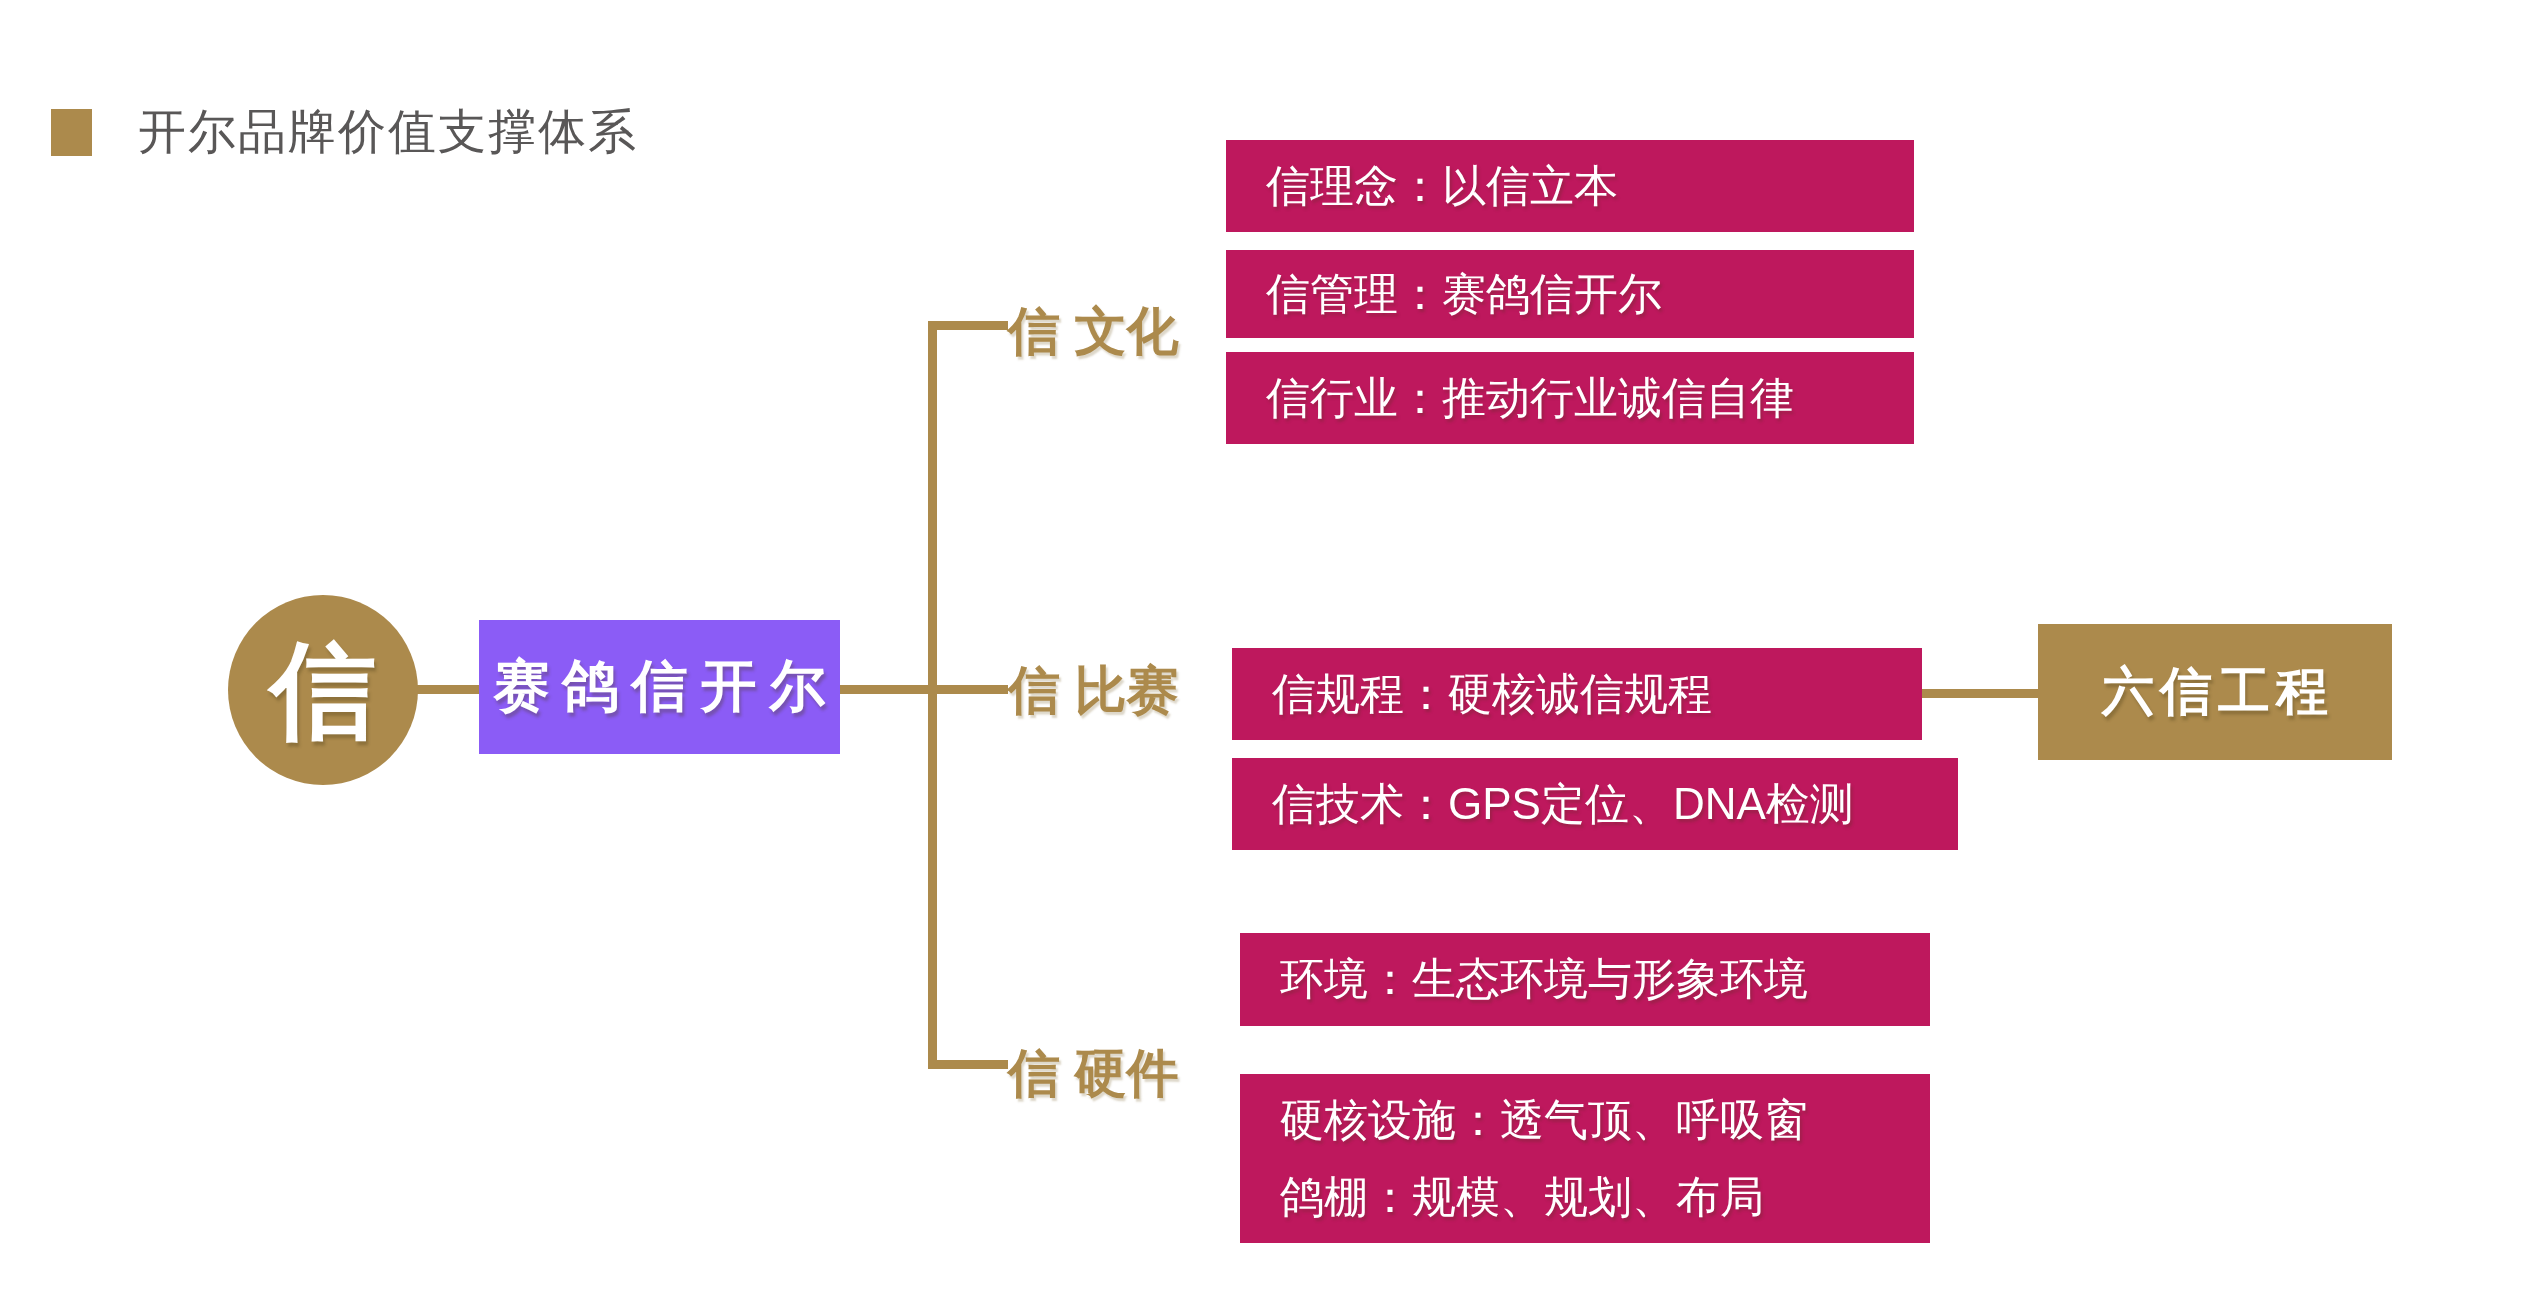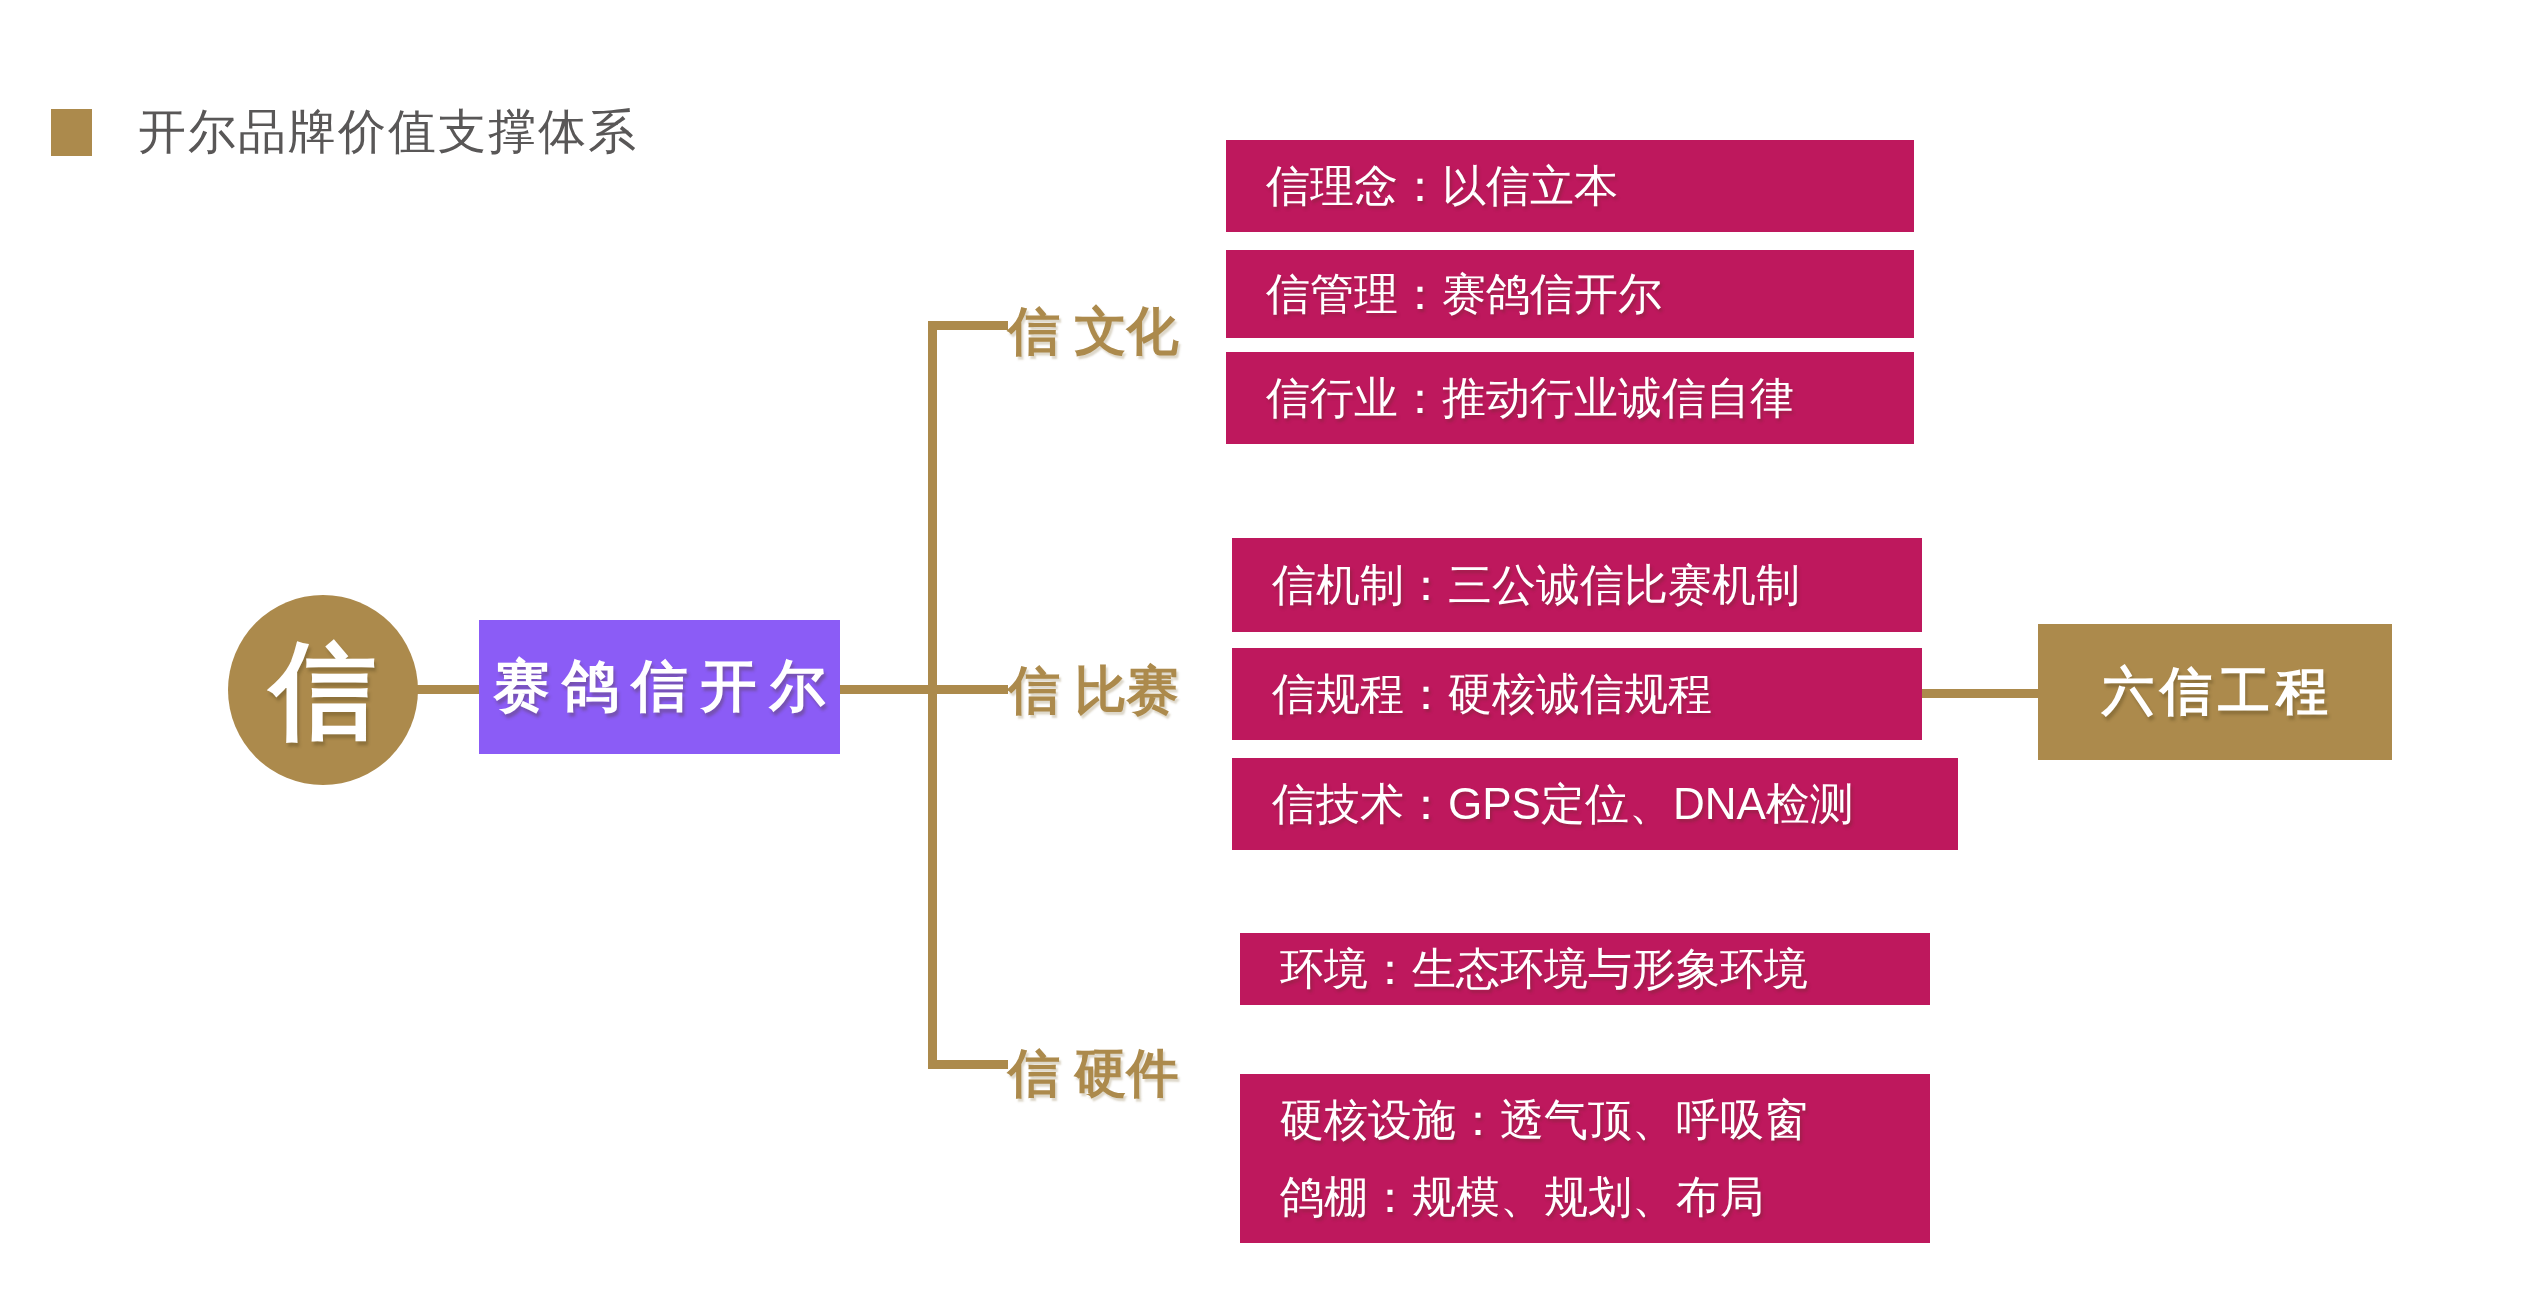--- a/index.html
+++ b/index.html
@@ -66,21 +66,21 @@
     text-shadow:2px 3px 3px rgba(70,55,20,.28);
   }
   #g1b1{left:1226px;top:140px;width:688px;height:92px;}
   #g1b2{left:1226px;top:250px;width:688px;height:88px;}
   #g1b3{left:1226px;top:352px;width:688px;height:92px;}
 
   #g2b1{left:1232px;top:538px;width:690px;height:94px;}
   #g2b2{left:1232px;top:648px;width:690px;height:92px;}
   #g2b3{left:1232px;top:758px;width:726px;height:92px;}
 
-  #g3b1{left:1240px;top:933px;width:690px;height:72px;}
+  #g3b1{left:1240px;top:933px;width:690px;height:93px;}
   #g3b2{left:1240px;top:1042px;width:690px;height:93px;margin-top:32px;}
   #g3b3{left:1240px;top:1152px;width:690px;height:91px;}
 
   
   .six-box{
     position:absolute;left:2038px;top:624px;width:354px;height:136px;
     background:#AC8A4C;display:flex;align-items:center;justify-content:center;
   }
   .six-box span{
     color:#ffffff;font-size:52px;font-weight:bold;letter-spacing:6px;
@@ -114,21 +114,20 @@
   </div>
 
   <div class="branch-label" id="bl-0">信 文化</div>
   <div class="branch-label" id="bl-1">信 比赛</div>
   <div class="branch-label" id="bl-2">信 硬件</div>
 
   <div class="item-box" id="g1b1">信理念：以信立本</div>
   <div class="item-box" id="g1b2">信管理：赛鸽信开尔</div>
   <div class="item-box" id="g1b3">信行业：推动行业诚信自律</div>
 
-  <div class="item-box" id="g2b1">信机制：三公诚信比赛机制</div>
   <div class="item-box" id="g2b2">信规程：硬核诚信规程</div>
   <div class="item-box" id="g2b3">信技术：GPS定位、DNA检测</div>
 
   <div class="item-box" id="g3b1">环境：生态环境与形象环境</div>
   <div class="item-box" id="g3b2">硬核设施：透气顶、呼吸窗</div>
   <div class="item-box" id="g3b3">鸽棚：规模、规划、布局</div>
 
   <div class="six-box">
     <span>六信工程</span>
   </div>

